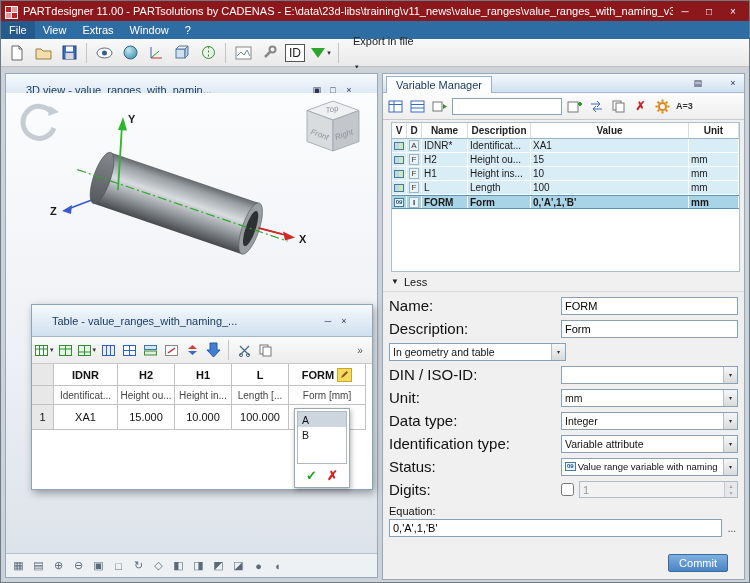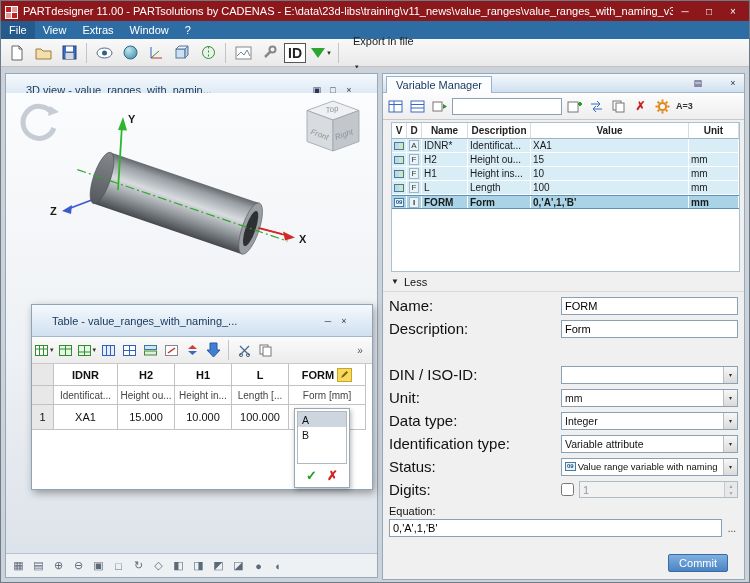--- a/index.html
+++ b/index.html
@@ -15,21 +15,21 @@
 
   
   .menubar { height:18px; background:#2e6da4; display:flex; align-items:stretch; }
   .menu-item { color:#fff; font-size:11px; padding:0 8px; display:flex; align-items:center; }
   .menu-item:first-child { background:#245a8c; }
 
   
   .toolbar { height:28px; background:linear-gradient(#f9f9f9,#e9e9e9); border-bottom:1px solid #c2c2c2; display:flex; align-items:center; padding:0 4px; gap:2px; }
   .tb-btn { height:24px; min-width:24px; display:flex; align-items:center; justify-content:center; border:1px solid transparent; border-radius:2px; }
   .sep { width:1px; height:20px; background:#c4c4c4; margin:0 3px; }
-  .id-box { border:1px solid #555; font-size:14px; font-weight:bold; padding:1px 3px; color:#222; background:#fff; }
+  .id-box { border:1px solid #555; font-size:12px; font-weight:normal; padding:1px 3px; color:#222; background:#fff; }
   .green-tri { width:0; height:0; border-left:7px solid transparent; border-right:7px solid transparent; border-top:10px solid #2ea52e; }
   .caret { font-size:7px; color:#333; margin-left:2px; }
   .export-btn { display:flex; align-items:flex-start; gap:16px; font-size:11px; color:#222; padding:2px 8px; border:1px solid transparent;flex-direction:column; }
 
   
   .main { position:absolute; top:67px; left:0; right:0; bottom:0; background:#ccd2d8; }
   .pane-title { height:32px; background:linear-gradient(#f5f9fd,#d0e0ef); border-bottom:1px solid #a4b8cb; display:flex; align-items:center; padding:0 20px; }
   .pane-title .pt-text { font-size:11px; color:#17365c; flex:1; white-space:nowrap; overflow:hidden; }
   .pt-btn { width:16px; height:14px; font-size:9px; color:#335; display:flex; align-items:center; justify-content:center; border:1px solid transparent; }
 
@@ -455,20 +455,26 @@
       <div class="vm-form">
         <div class="frow">
           <span class="flabel">Name:</span>
           <span class="ctrl"><input class="txt" type="text" value="FORM" style=""></span>
         </div>
         <div class="frow">
           <span class="flabel">Description:</span>
           <span class="ctrl"><input class="txt" type="text" value="Form" style=""></span>
         </div>
         <div class="frow">
+          <span class="ctrl">
+              <span class="select">
+            <span class="s-text">In geometry and table</span>
+            <span class="s-arrow">▾</span>
+          </span>
+            </span>
         </div>
         <div class="frow">
           <span class="flabel">DIN / ISO-ID:</span>
           <span class="ctrl">
               <span class="select">
             <span class="s-text"></span>
             <span class="s-arrow">▾</span>
           </span>
             </span>
         </div>

